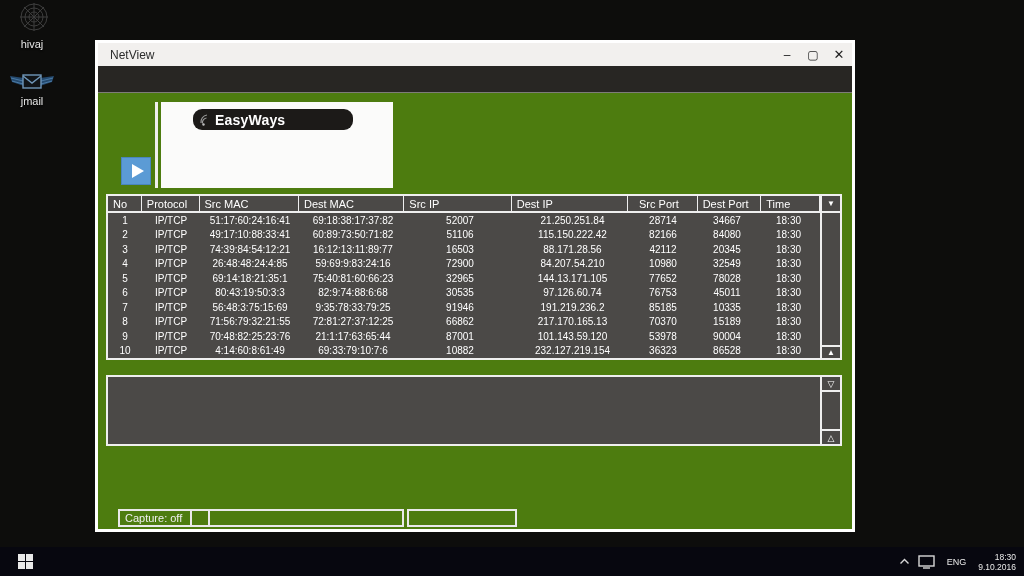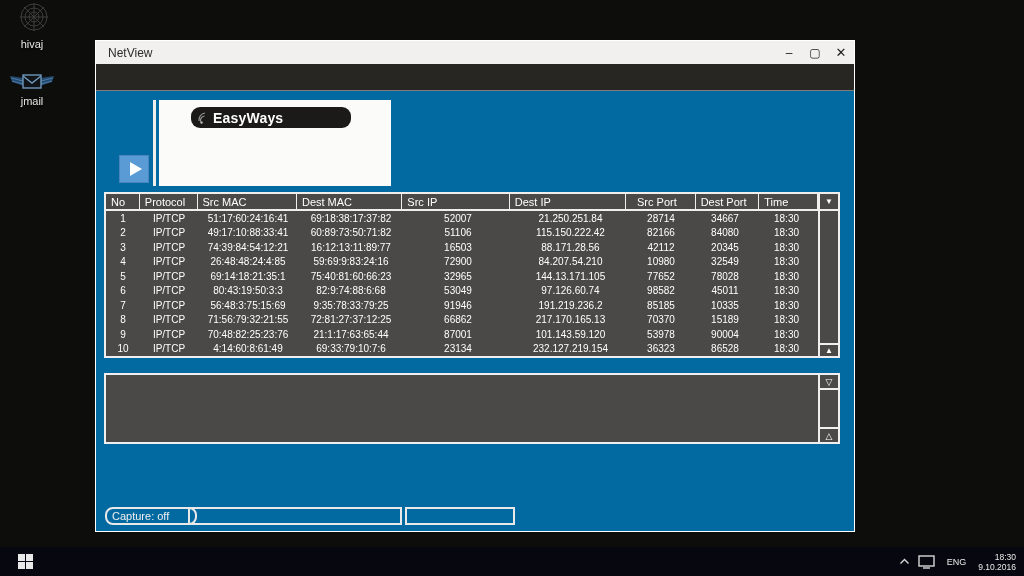--- a/index.html
+++ b/index.html
@@ -6,21 +6,21 @@
   html,body { width:1024px; height:576px; overflow:hidden; background:#0c0c0c;
               font-family:"Liberation Sans", sans-serif; }
   .desktop { position:absolute; inset:0; background:#0d0d0c; }
 
   
   .di { position:absolute; width:64px; text-align:center; color:#e6e6e6; font-size:11px; }
   .di .lbl { display:block; margin-top:1px; text-shadow:0 1px 2px #000; }
 
   
   .window { position:absolute; left:95px; top:40px; width:760px; height:492px;
-            background:#0369a1; border:1px solid #ffffff; }
+            background:#4d7c0f; border:3px solid #ffffff; }
   .titlebar { position:absolute; left:0; top:0; right:0; height:23px; background:#f2f0ee;
               display:flex; align-items:center; }
   .titlebar .title { margin-left:12px; font-size:12px; color:#2b2b2b; }
   .winbtns { margin-left:auto; display:flex; align-items:center; height:100%; }
   .winbtn { width:26px; height:100%; display:flex; align-items:center; justify-content:center;
             color:#1d1d1d; font-size:12px; cursor:default; }
   .winbtn.close { font-size:13px; }
   .toolbar { position:absolute; left:0; top:23px; right:0; height:27px; background:#282623;
              border-bottom:1px solid #7e7c79; }
 
@@ -55,21 +55,21 @@
             background:#4b4947; border:2px solid #efefef; display:flex; }
   .dpanel-main { flex:1; }
   .dscroll { width:20px; border-left:2px solid #efefef; display:flex; flex-direction:column; }
   .dscroll .top { height:15px; border-bottom:2px solid #efefef; font-size:9px; }
   .dscroll .track { flex:1; }
   .dscroll .bottom { height:15px; border-top:2px solid #efefef; font-size:9px; }
 
   
   .sbox { position:absolute; top:466px; height:18px; border:2px solid #e9e9e9;
           display:flex; align-items:center; padding-left:5px; font-size:11px; color:#f0f0f0; }
-  .sbox.capture { left:9px;  width:92px;border-radius:8px; }
+  .sbox.capture { left:20px;  width:92px; }
   .sbox.f2      { left:92px; width:214px; }
   .sbox.f3      { left:309px; width:110px; }
 
   
   .taskbar { position:absolute; left:0; top:547px; width:1024px; height:29px; background:#07070f; }
   .startbtn { position:absolute; left:18px; top:7px; width:15px; height:15px;
               display:grid; grid-template-columns:7px 7px; grid-template-rows:7px 7px; gap:1px; }
   .startbtn div { background:#e9e9e9; }
   .tray { position:absolute; right:0; top:0; height:100%; display:flex; align-items:center; }
   .tray-chevron { color:#d8d8d8; margin-right:8px; display:flex; }
@@ -207,23 +207,23 @@
               <div class="td" style="width: 117px;">144.13.171.105</div>
               <div class="td" style="width: 64px;">77652</div>
               <div class="td" style="width: 64px;">78028</div>
               <div class="td" style="width: 59px;">18:30</div>
             </div>
             <div class="tr">
               <div class="td" style="width: 34px;">6</div>
               <div class="td" style="width: 58px;">IP/TCP</div>
               <div class="td" style="width: 100px;">80:43:19:50:3:3</div>
               <div class="td" style="width: 106px;">82:9:74:88:6:68</div>
-              <div class="td" style="width: 108px;">53049</div>
+              <div class="td" style="width: 108px;">30535</div>
               <div class="td" style="width: 117px;">97.126.60.74</div>
-              <div class="td" style="width: 64px;">98582</div>
+              <div class="td" style="width: 64px;">76753</div>
               <div class="td" style="width: 64px;">45011</div>
               <div class="td" style="width: 59px;">18:30</div>
             </div>
             <div class="tr">
               <div class="td" style="width: 34px;">7</div>
               <div class="td" style="width: 58px;">IP/TCP</div>
               <div class="td" style="width: 100px;">56:48:3:75:15:69</div>
               <div class="td" style="width: 106px;">9:35:78:33:79:25</div>
               <div class="td" style="width: 108px;">91946</div>
               <div class="td" style="width: 117px;">191.219.236.2</div>
@@ -251,21 +251,21 @@
               <div class="td" style="width: 117px;">101.143.59.120</div>
               <div class="td" style="width: 64px;">53978</div>
               <div class="td" style="width: 64px;">90004</div>
               <div class="td" style="width: 59px;">18:30</div>
             </div>
             <div class="tr">
               <div class="td" style="width: 34px;">10</div>
               <div class="td" style="width: 58px;">IP/TCP</div>
               <div class="td" style="width: 100px;">4:14:60:8:61:49</div>
               <div class="td" style="width: 106px;">69:33:79:10:7:6</div>
-              <div class="td" style="width: 108px;">23134</div>
+              <div class="td" style="width: 108px;">10882</div>
               <div class="td" style="width: 117px;">232.127.219.154</div>
               <div class="td" style="width: 64px;">36323</div>
               <div class="td" style="width: 64px;">86528</div>
               <div class="td" style="width: 59px;">18:30</div>
             </div>
           </div>
       </div>
       <div class="tscroll">
         <div class="sbtn top">▼</div>
         <div class="track"></div>

